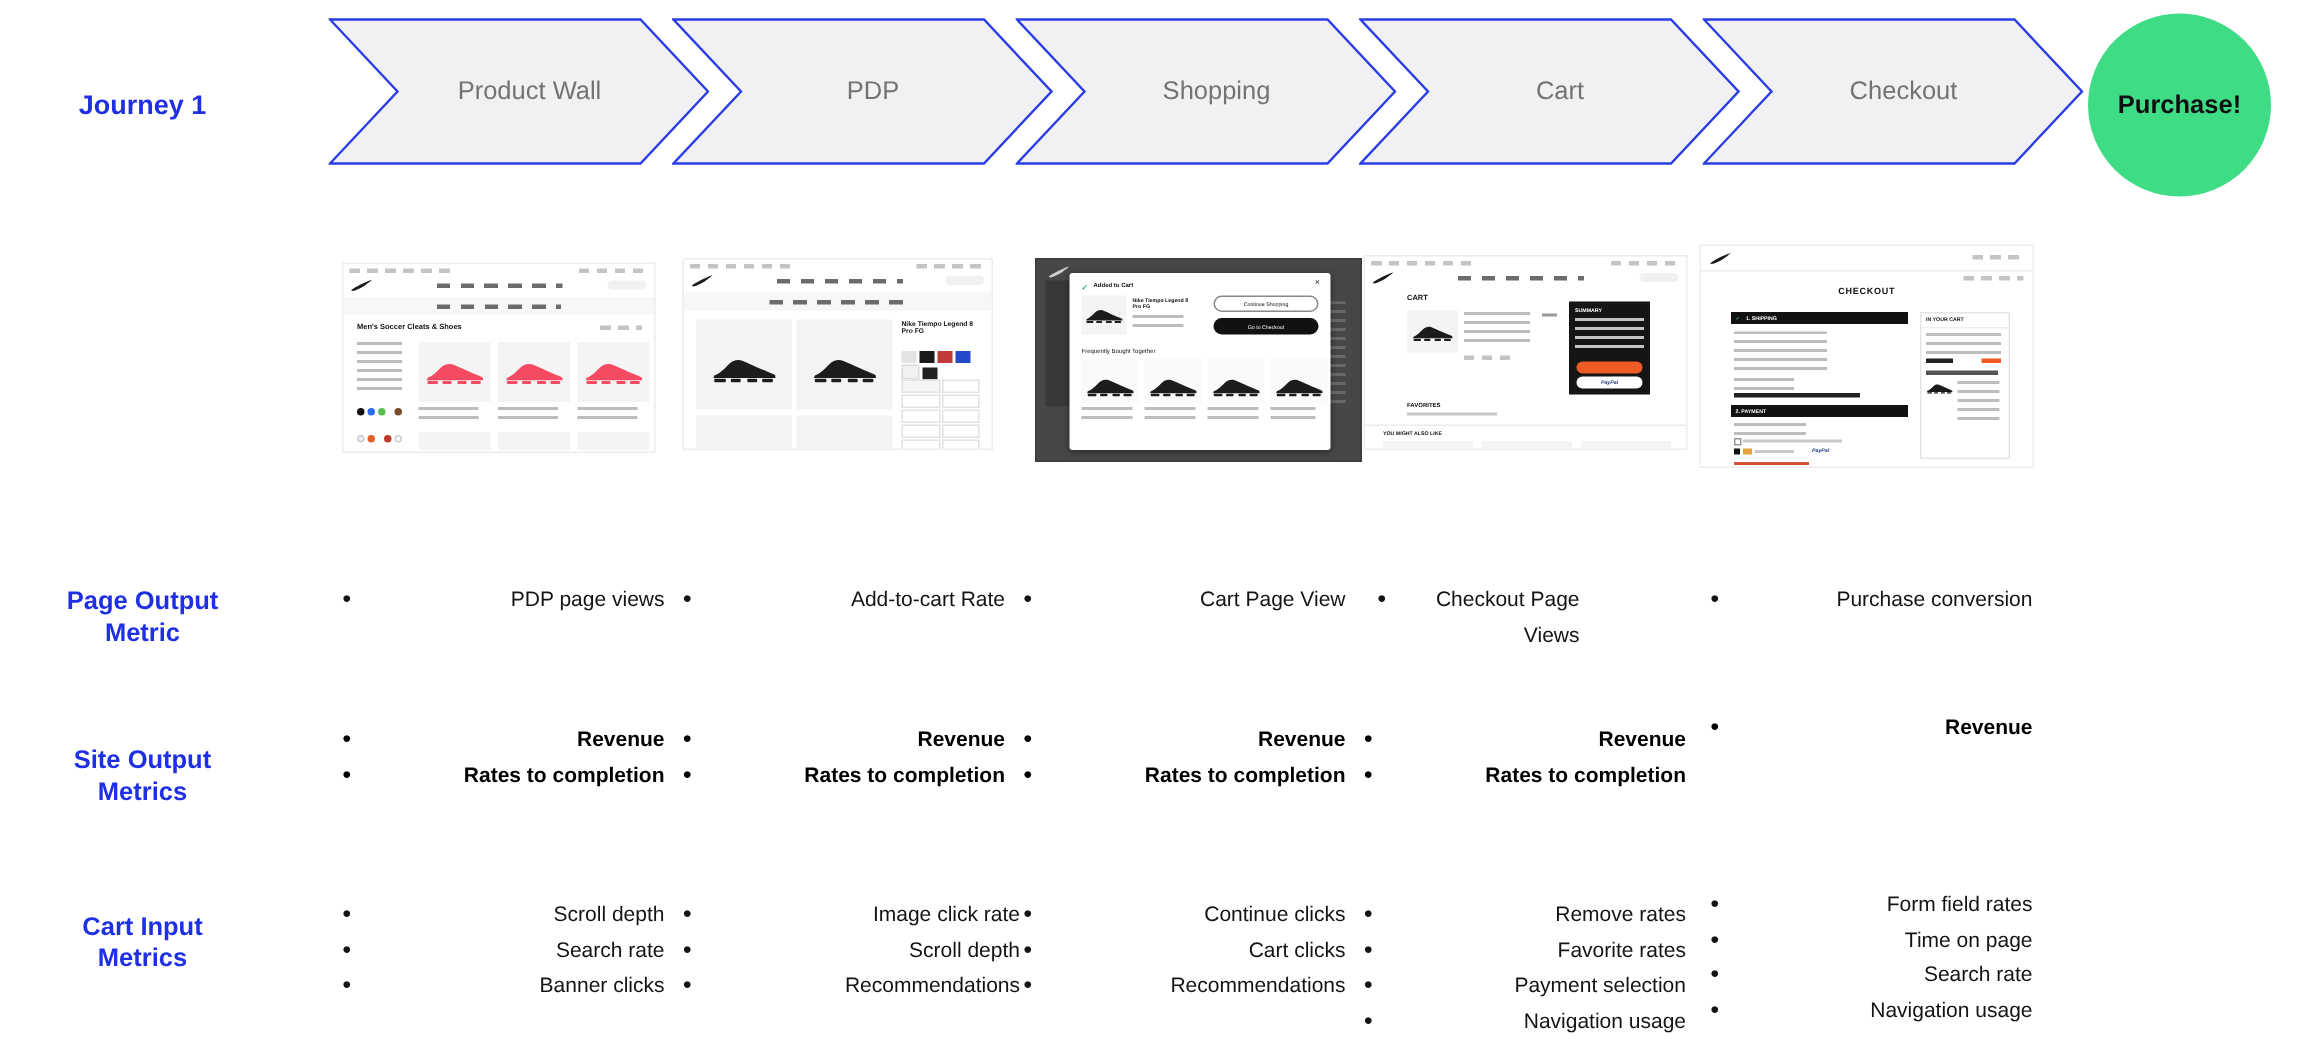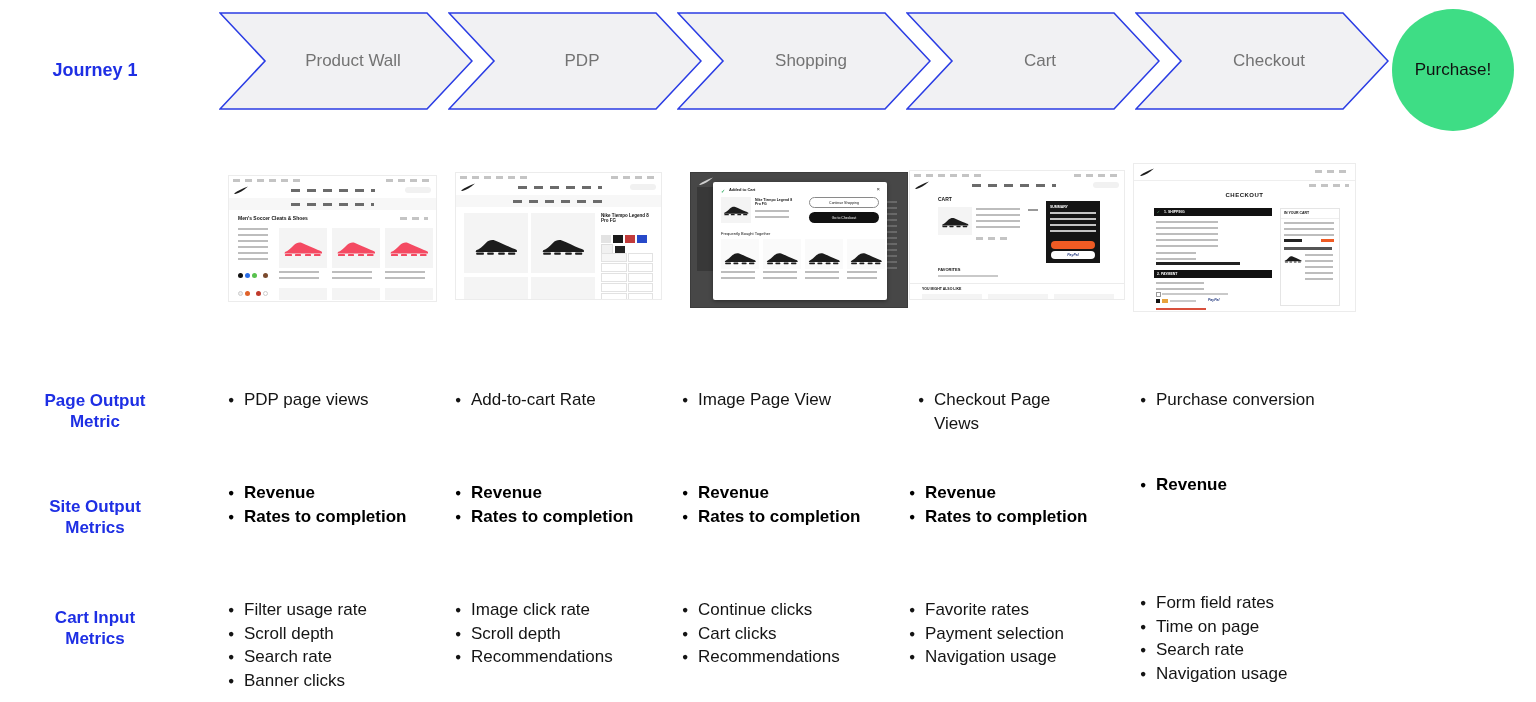--- a/index.html
+++ b/index.html
@@ -18,21 +18,21 @@
   .chevron svg{position:absolute;left:0;top:0;}
   .chevron .stage-label{
     position:absolute;left:0;top:0;width:100%;height:100%;
     display:flex;align-items:center;justify-content:center;
     padding-left:14px;box-sizing:border-box;
     font-size:17px;color:#737373;
   }
   .purchase-circle{
     position:absolute;left:1392px;top:9px;width:122px;height:122px;border-radius:50%;
     background:#3edd85;display:flex;align-items:center;justify-content:center;
-    font-size:17px;font-weight:normal;color:#101010;
+    font-size:17px;font-weight:bold;color:#101010;
   }
 
   
   .thumb{position:absolute;background:#fff;border:1px solid #ececec;overflow:hidden;box-sizing:border-box;}
   .lines{background:repeating-linear-gradient(#bdbdbd 0 2px,transparent 2px 6px);}
   .lines-dark{background:repeating-linear-gradient(#8a8a8a 0 2px,transparent 2px 6px);}
   .lines-light{background:repeating-linear-gradient(rgba(255,255,255,.75) 0 2px,transparent 2px 6px);}
   .dashes{background:repeating-linear-gradient(90deg,#6b6b6b 0 9px,transparent 9px 16px);}
   .dashes-lt{background:repeating-linear-gradient(90deg,#c4c4c4 0 7px,transparent 7px 12px);}
   .tile{background:#f4f4f4;}
@@ -41,21 +41,21 @@
   .shoe-pink{fill:#f44a62;}
   .tinytext{color:#111;line-height:1.15;}
   .pill{border-radius:8px;display:flex;align-items:center;justify-content:center;box-sizing:border-box;}
   .dot{width:5px;height:5px;border-radius:50%;display:inline-block;margin:0 2px 2px 0;box-sizing:border-box;}
 
   
   .row-label{
     position:absolute;left:35px;width:120px;text-align:center;
     font-size:17px;font-weight:bold;color:#1e2fe4;line-height:1.25;
   }
-  .metric-cell{position:absolute;width:215px;font-size:17px;color:#141414;}
+  .metric-cell{position:absolute;width:215px;font-size:14px;color:#141414;text-align:right;}
   .metric-cell.bold{font-weight:bold;color:#000;}
   .bullet{position:relative;padding-left:16px;line-height:23.5px;}
   .bullet::before{
     content:"\25CF";position:absolute;left:0;top:0;font-size:10.5px;line-height:23.5px;
   }
 </style>
 </head>
 <body>
 
 <svg width="0" height="0" style="position:absolute">
@@ -337,21 +337,21 @@
   <div class="row-label" style="top:496px">Site Output Metrics</div>
   <div class="row-label" style="top:607px">Cart Input Metrics</div>
 
   <div class="metric-cell" style="left:228px;top:388px">
     <div class="bullet">PDP page views</div>
   </div>
   <div class="metric-cell" style="left:455px;top:388px">
     <div class="bullet">Add-to-cart Rate</div>
   </div>
   <div class="metric-cell" style="left:682px;top:388px">
-    <div class="bullet">Image Page View</div>
+    <div class="bullet">Cart Page View</div>
   </div>
   <div class="metric-cell" style="left:918px;top:388px;width:135px">
     <div class="bullet">Checkout Page Views</div>
   </div>
   <div class="metric-cell" style="left:1140px;top:388px">
     <div class="bullet">Purchase conversion</div>
   </div>
 
   <div class="metric-cell bold" style="left:228px;top:481px">
     <div class="bullet">Revenue</div>
@@ -367,36 +367,36 @@
   </div>
   <div class="metric-cell bold" style="left:909px;top:481px">
     <div class="bullet">Revenue</div>
     <div class="bullet">Rates to completion</div>
   </div>
   <div class="metric-cell bold" style="left:1140px;top:473px">
     <div class="bullet">Revenue</div>
   </div>
 
   <div class="metric-cell" style="left:228px;top:598px">
-    <div class="bullet">Filter usage rate</div>
     <div class="bullet">Scroll depth</div>
     <div class="bullet">Search rate</div>
     <div class="bullet">Banner clicks</div>
   </div>
   <div class="metric-cell" style="left:455px;top:598px;width:225px">
     <div class="bullet">Image click rate</div>
     <div class="bullet">Scroll depth</div>
     <div class="bullet">Recommendations</div>
   </div>
   <div class="metric-cell" style="left:682px;top:598px">
     <div class="bullet">Continue clicks</div>
     <div class="bullet">Cart clicks</div>
     <div class="bullet">Recommendations</div>
   </div>
   <div class="metric-cell" style="left:909px;top:598px">
+    <div class="bullet">Remove rates</div>
     <div class="bullet">Favorite rates</div>
     <div class="bullet">Payment selection</div>
     <div class="bullet">Navigation usage</div>
   </div>
   <div class="metric-cell" style="left:1140px;top:591px">
     <div class="bullet">Form field rates</div>
     <div class="bullet">Time on page</div>
     <div class="bullet">Search rate</div>
     <div class="bullet">Navigation usage</div>
   </div>

